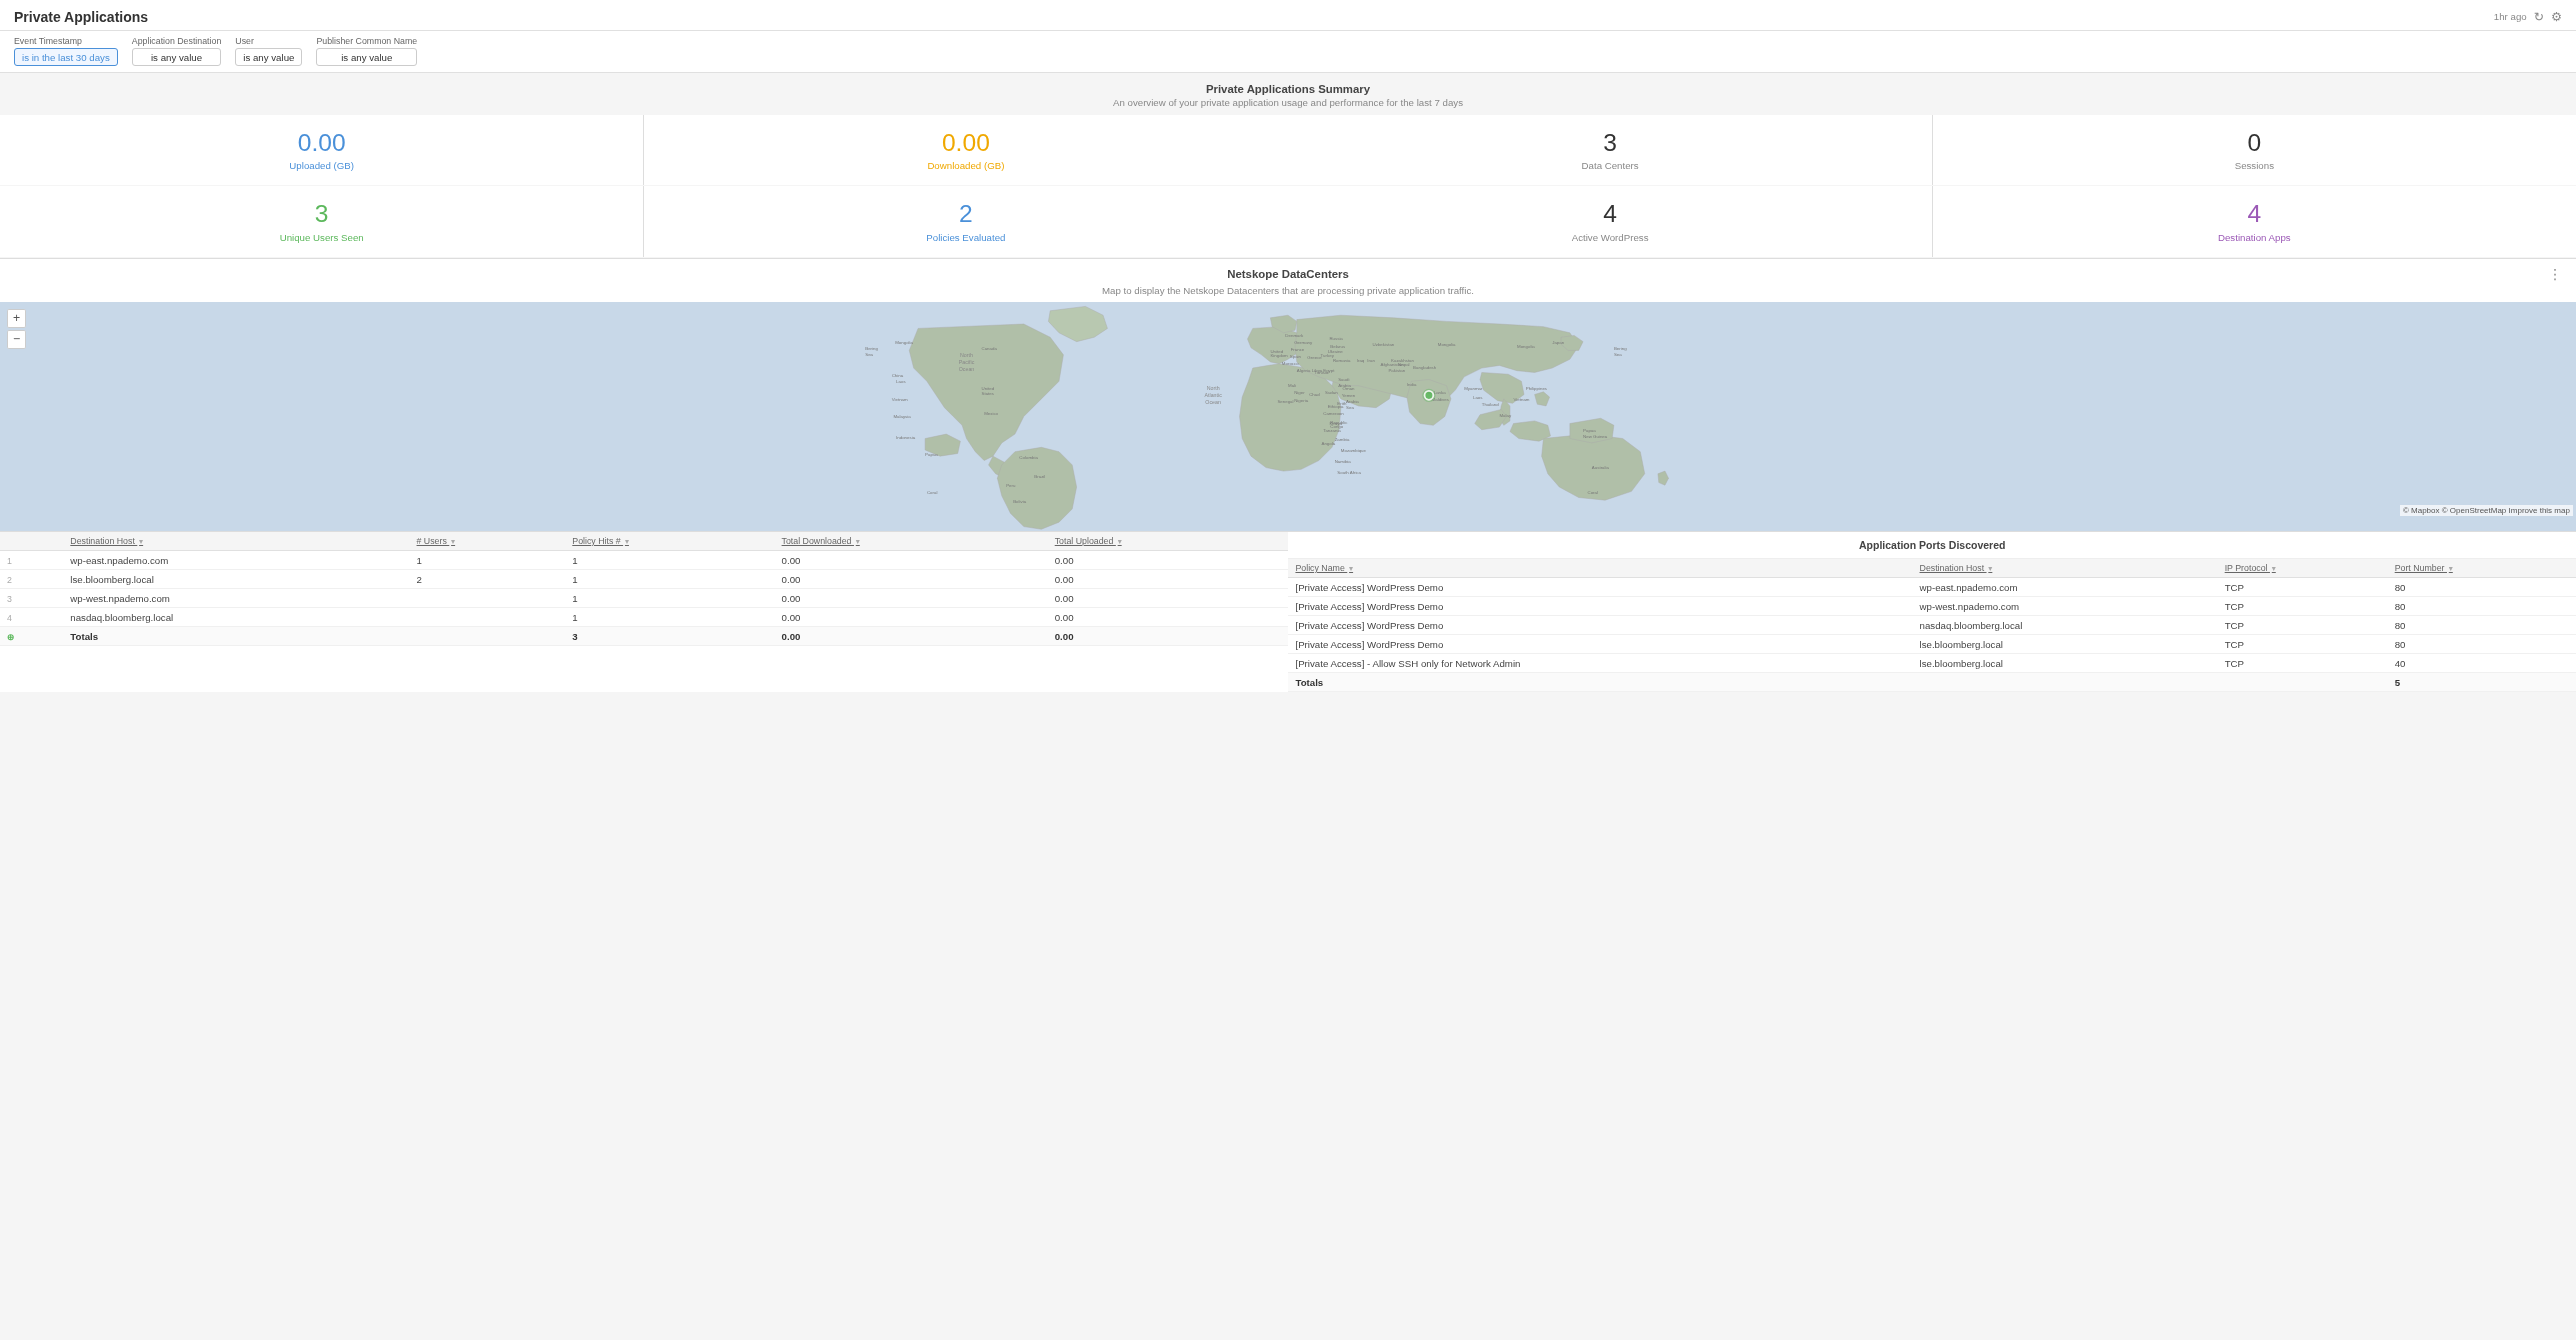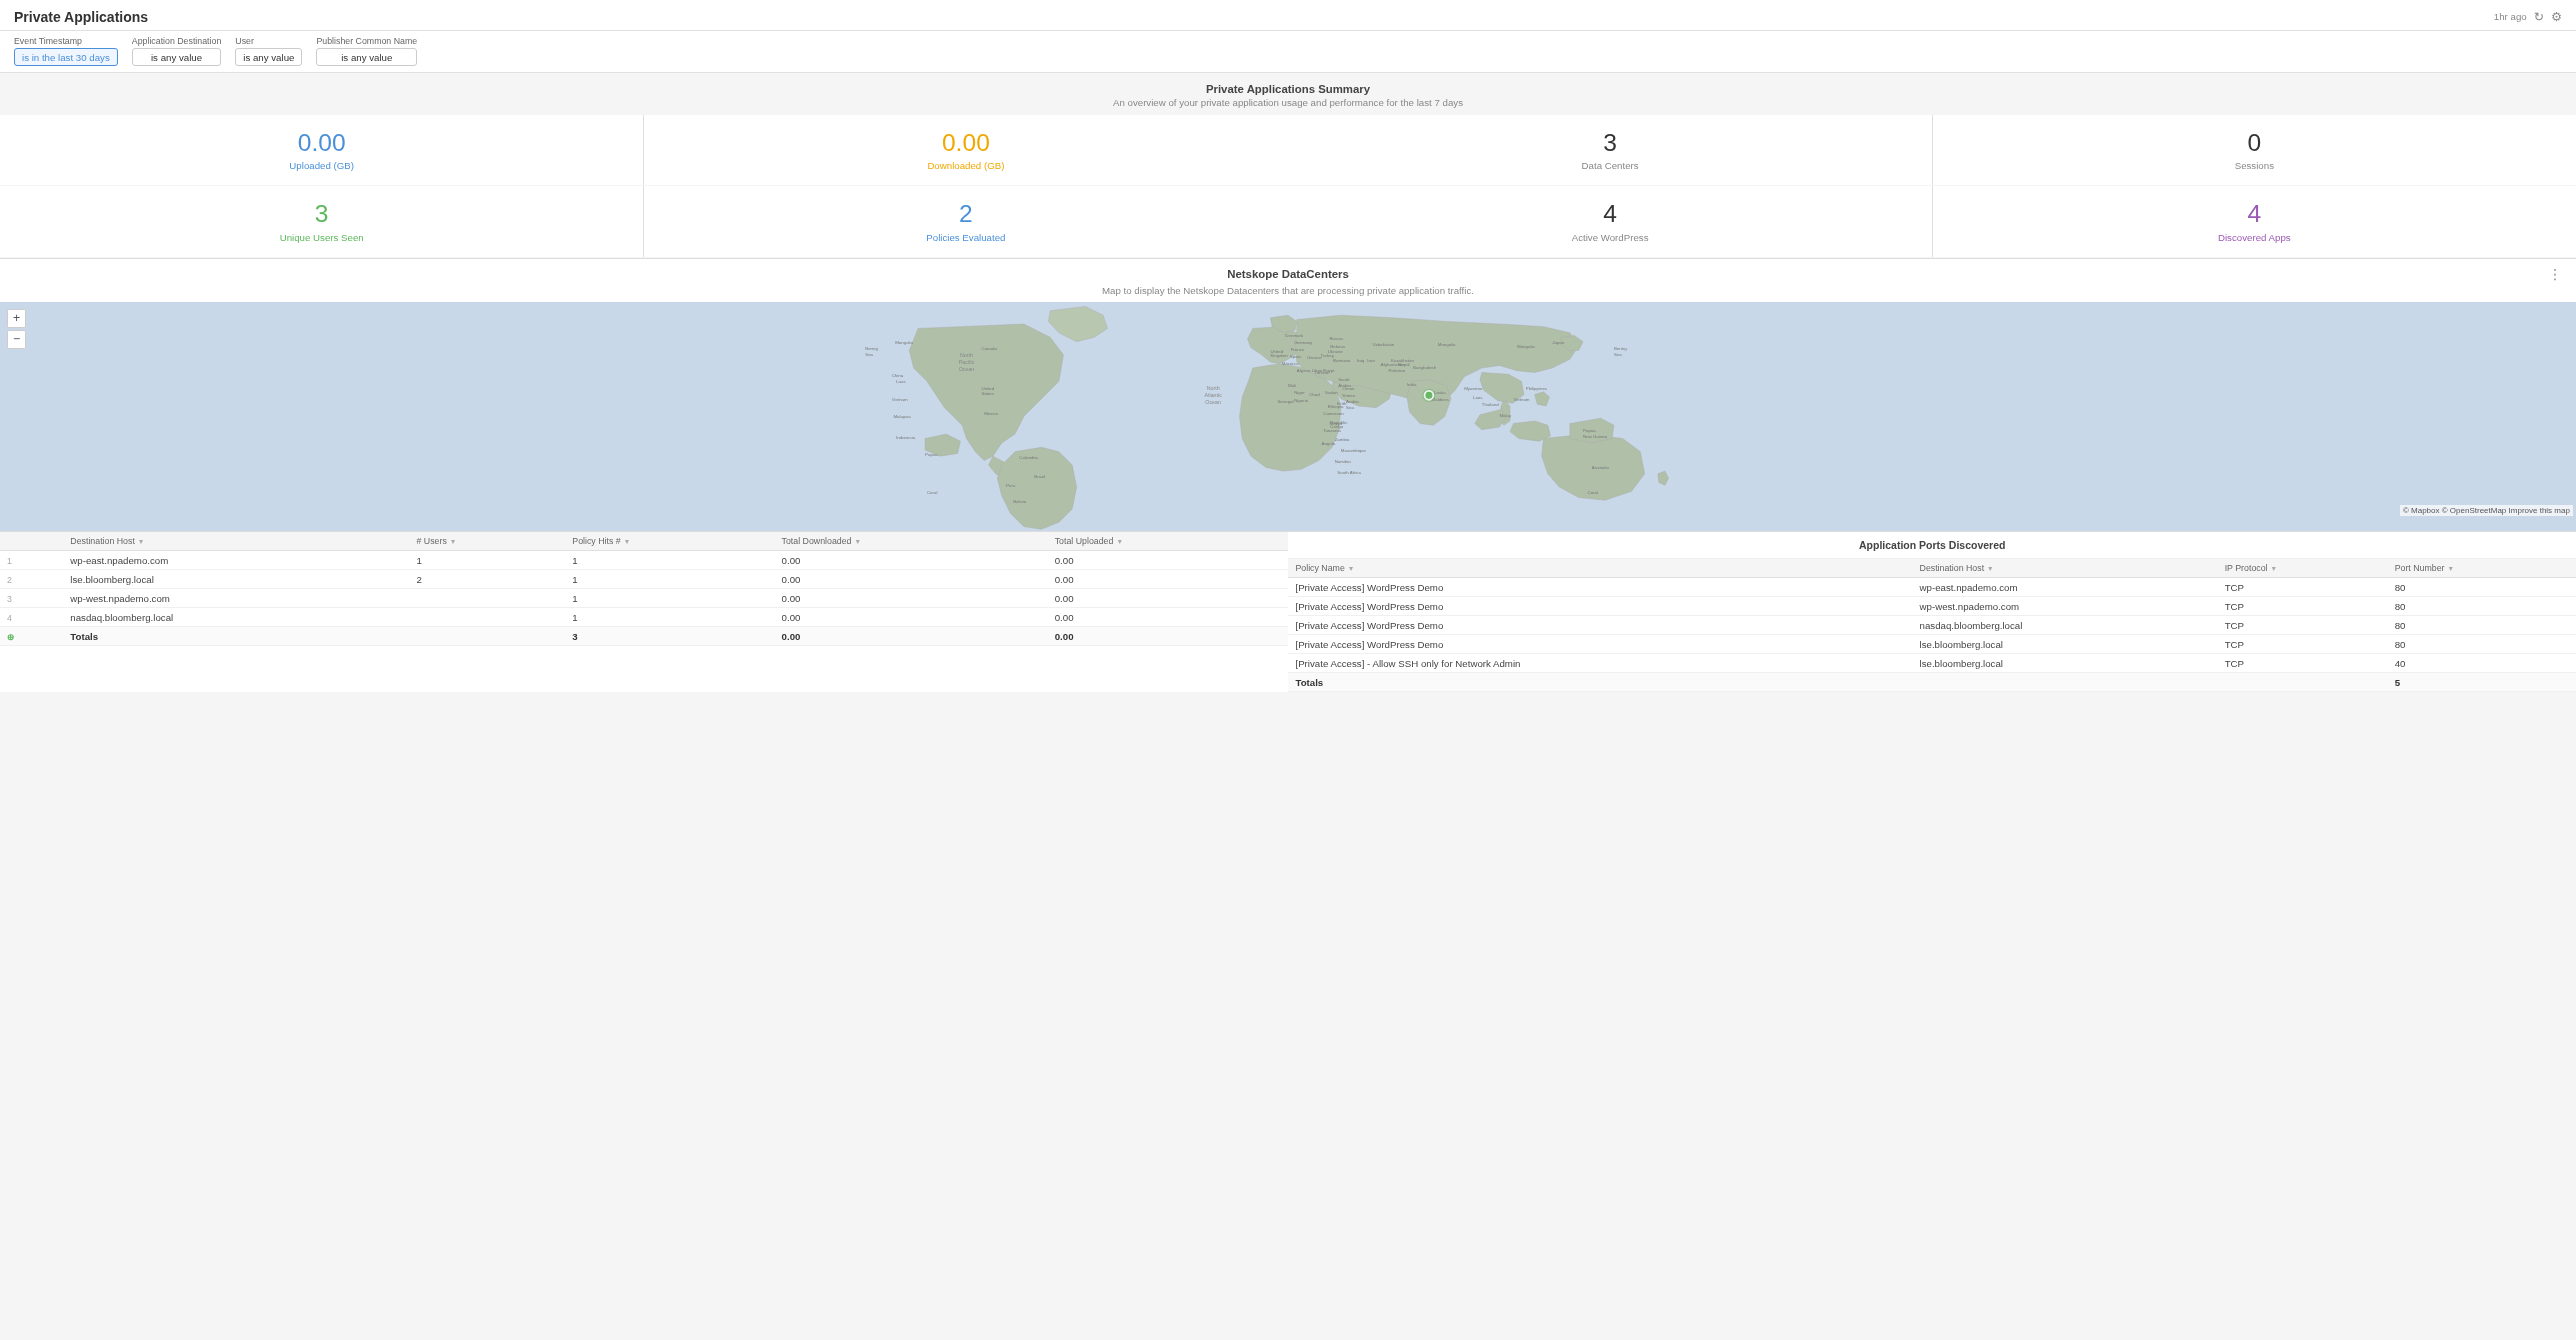--- a/index.html
+++ b/index.html
@@ -48,21 +48,21 @@
     .map-attribution { position: absolute; bottom: 15px; right: 3.5px; font-size: 8px; color: #555; background: rgba(255,255,255,0.7); padding: 0.9px 2.6px; }
 
     
     .world-map-svg { width: 100%; height: 100%; }
 
     
     .tables-row { display: grid; grid-template-columns: 1fr 1fr; gap: 0.9px; background: #ddd; border-top: 0.9px solid #ddd; }
     .table-section { background: #fff; padding: 0; }
     .table-section-title { font-size: 10.5px; font-weight: 600; color: #444; text-align: center; padding: 7px; border-bottom: 0.9px solid #eee; }
     .data-table { width: 100%; border-collapse: collapse; font-size: 9.7px; }
-    .data-table th { background: #f5f5f5; color: #666; font-weight: 500; padding: 4.4px 7px; text-align: left; border-bottom: 0.9px solid #e0e0e0; font-size: 8.8px; }
+    .data-table th { background: #f5f5f5; color: #666; font-weight: 500; padding: 4.4px 7px; text-align: left; border-bottom: 0.9px solid #e0e0e0; font-size: 8.8px; text-decoration: underline; }
     .data-table td { padding: 3.5px 7px; border-bottom: 0.9px solid #f0f0f0; color: #444; }
     .data-table .totals-row td { font-weight: 600; color: #333; background: #fafafa; }
     .row-num { color: #aaa; font-size: 8.8px; }
     .sort-arrow { color: #aaa; font-size: 8px; margin-left: 1.8px; }
 
     
     .map-dot { fill: #5cb85c; stroke: #fff; stroke-width: 2; opacity: 0.85; }
     .map-dot-ring { fill: none; stroke: #5cb85c; stroke-width: 3; opacity: 0.4; }
 
     .more-btn { background: none; border: none; cursor: pointer; color: #888; font-size: 14px; padding: 0 3.5px; }
@@ -132,21 +132,21 @@
   <div class="metric-card">
     <div class="metric-value blue">2</div>
     <div class="metric-label blue">Policies Evaluated</div>
   </div>
   <div class="metric-card">
     <div class="metric-value dark">4</div>
     <div class="metric-label">Active WordPress</div>
   </div>
   <div class="metric-card">
     <div class="metric-value purple">4</div>
-    <div class="metric-label purple">Discovered Apps</div>
+    <div class="metric-label purple">Destination Apps</div>
   </div>
 </div>
 
 <div class="map-section">
   <div class="section-header">
     <div style="flex:1"></div>
     <div class="section-title">Netskope DataCenters</div>
     <div style="flex:1;text-align:right;">
       <button class="more-btn">⋮</button>
     </div>

